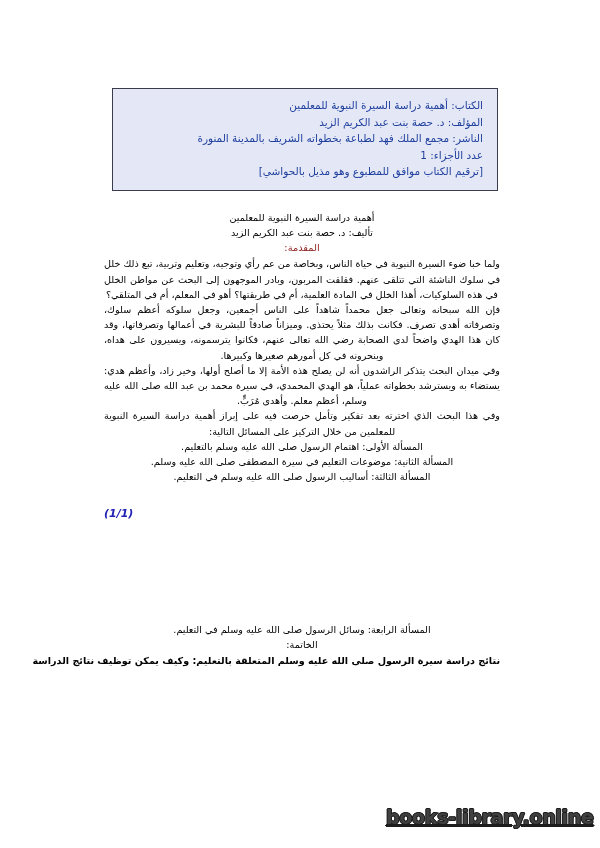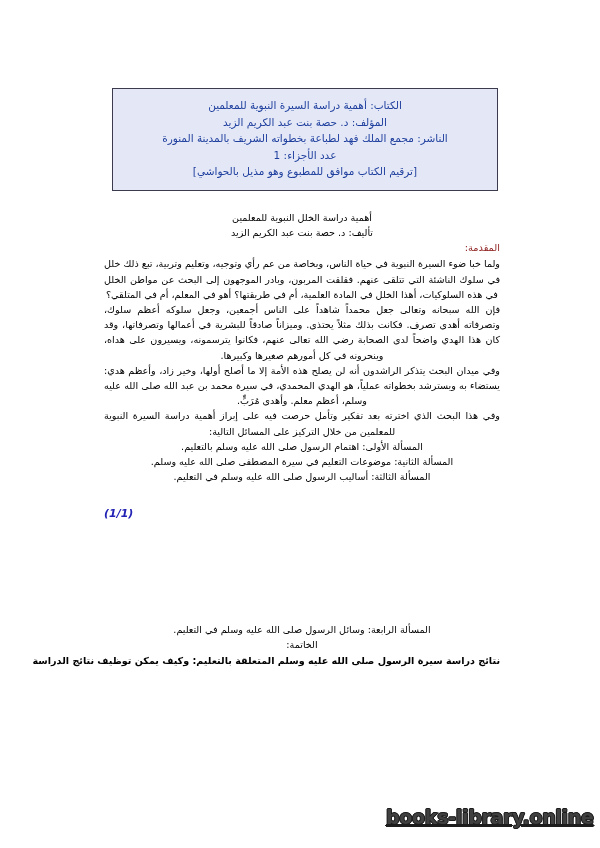--- a/index.html
+++ b/index.html
@@ -34,20 +34,21 @@
     padding: 8px 14px 10px 14px;
     direction: rtl;
     text-align: center;
   }
   .info-line {
     color: #1f3f9e;
     font-size: 10.5px;
     line-height: 16.5px;
     white-space: nowrap;
     letter-spacing: 0.1px;
+    text-align: right;
   }
   .info-line.bracketed {
     font-size: 10.5px;
   }
 
   
   .doc-body {
     position: absolute;
     left: 104px;
     top: 210px;
@@ -70,20 +71,21 @@
     text-align: justify;
     text-align-last: center;
     direction: rtl;
   }
   .para.last-right { text-align-last: right; }
 
   .heading-red {
     color: #8c1a1a;
     font-size: 9.8px;
     line-height: 16px;
+    text-align: center;
     text-underline-offset: 1px;
   }
   .heading-plain {
     color: #000;
     font-size: 9.6px;
     line-height: 16px;
     text-align: center;
   }
 
   .bold { font-weight: bold; }
@@ -145,21 +147,21 @@
   <div class="info-box">
     <div class="info-line">الكتاب: أهمية دراسة السيرة النبوية للمعلمين</div>
     <div class="info-line">المؤلف: د. حصة بنت عبد الكريم الزيد</div>
     <div class="info-line">الناشر: مجمع الملك فهد لطباعة بخطواته الشريف بالمدينة المنورة</div>
     <div class="info-line">عدد الأجزاء: 1</div>
     <div class="info-line bracketed">[ترقيم الكتاب موافق للمطبوع وهو مذيل بالحواشي]</div>
   </div>
 
   <div class="doc-body">
 
-    <div class="line center">أهمية دراسة الخلل النبوية للمعلمين</div>
+    <div class="line center">أهمية دراسة السيرة النبوية للمعلمين</div>
 
     <div class="line center">تأليف: د. حصة بنت عبد الكريم الزيد</div>
 
     <div class="heading-red">المقدمة:</div>
 
 
     <div class="para">ولما خبا ضوء السيرة النبوية في حياة الناس، وبخاصة من عم رأي وتوجيه، وتعليم وتربية، تبع ذلك خلل في سلوك الناشئة التي تتلقى عنهم. فقلقت المربون، وبادر الموجهون إلى البحث عن مواطن الخلل في هذه السلوكيات، أهذا الخلل في المادة العلمية، أم في طريقتها؟ أهو في المعلم، أم في المتلقي؟</div>
 
     <div class="para">فإن الله سبحانه وتعالى جعل محمداً شاهداً على الناس أجمعين، وجعل سلوكه أعظم سلوك، وتصرفاته أهدى تصرف. فكانت بذلك مثلاً يحتذى. وميزاناً صادقاً للبشرية في أعمالها وتصرفاتها، وقد كان هذا الهدي واضحاً لدى الصحابة رضي الله تعالى عنهم، فكانوا يترسمونه، ويسيرون على هداه، وينحرونه في كل أمورهم صغيرها وكبيرها.</div>
 

